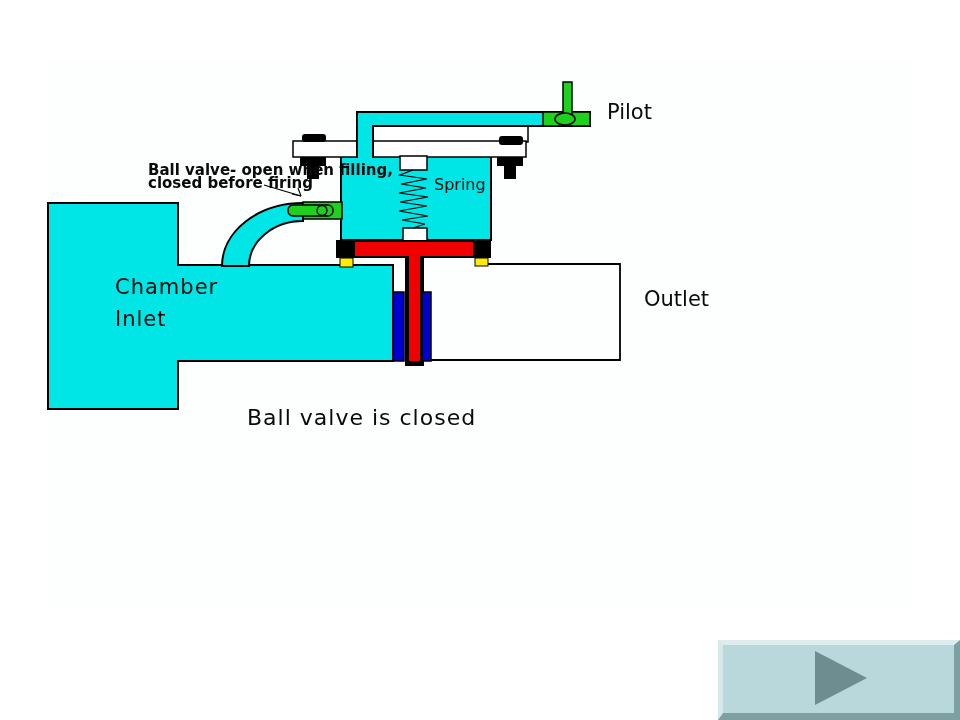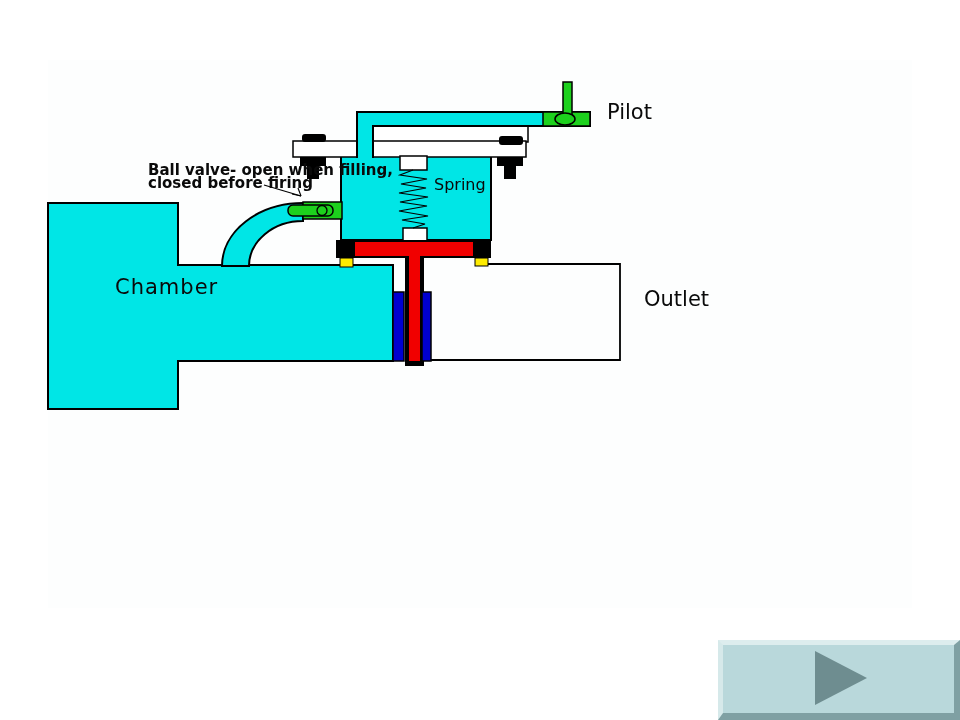--- a/index.html
+++ b/index.html
@@ -88,19 +88,21 @@
   </svg>
 
   <div class="lbl lbl-pilot">Pilot</div>
   <div class="lbl lbl-spring">Spring</div>
   <div class="lbl lbl-note">
     <div>Ball valve- open when filling,</div>
     <div>closed before firing</div>
   </div>
   <div class="lbl lbl-chamber">
     <div>Chamber</div>
+    <div>Inlet</div>
   </div>
   <div class="lbl lbl-outlet">Outlet</div>
+  <div class="lbl lbl-caption">Ball valve is closed</div>
 
   <div class="nav-btn">
     <div class="nav-tri"></div>
   </div>
 </div>
 
 </body></html>

